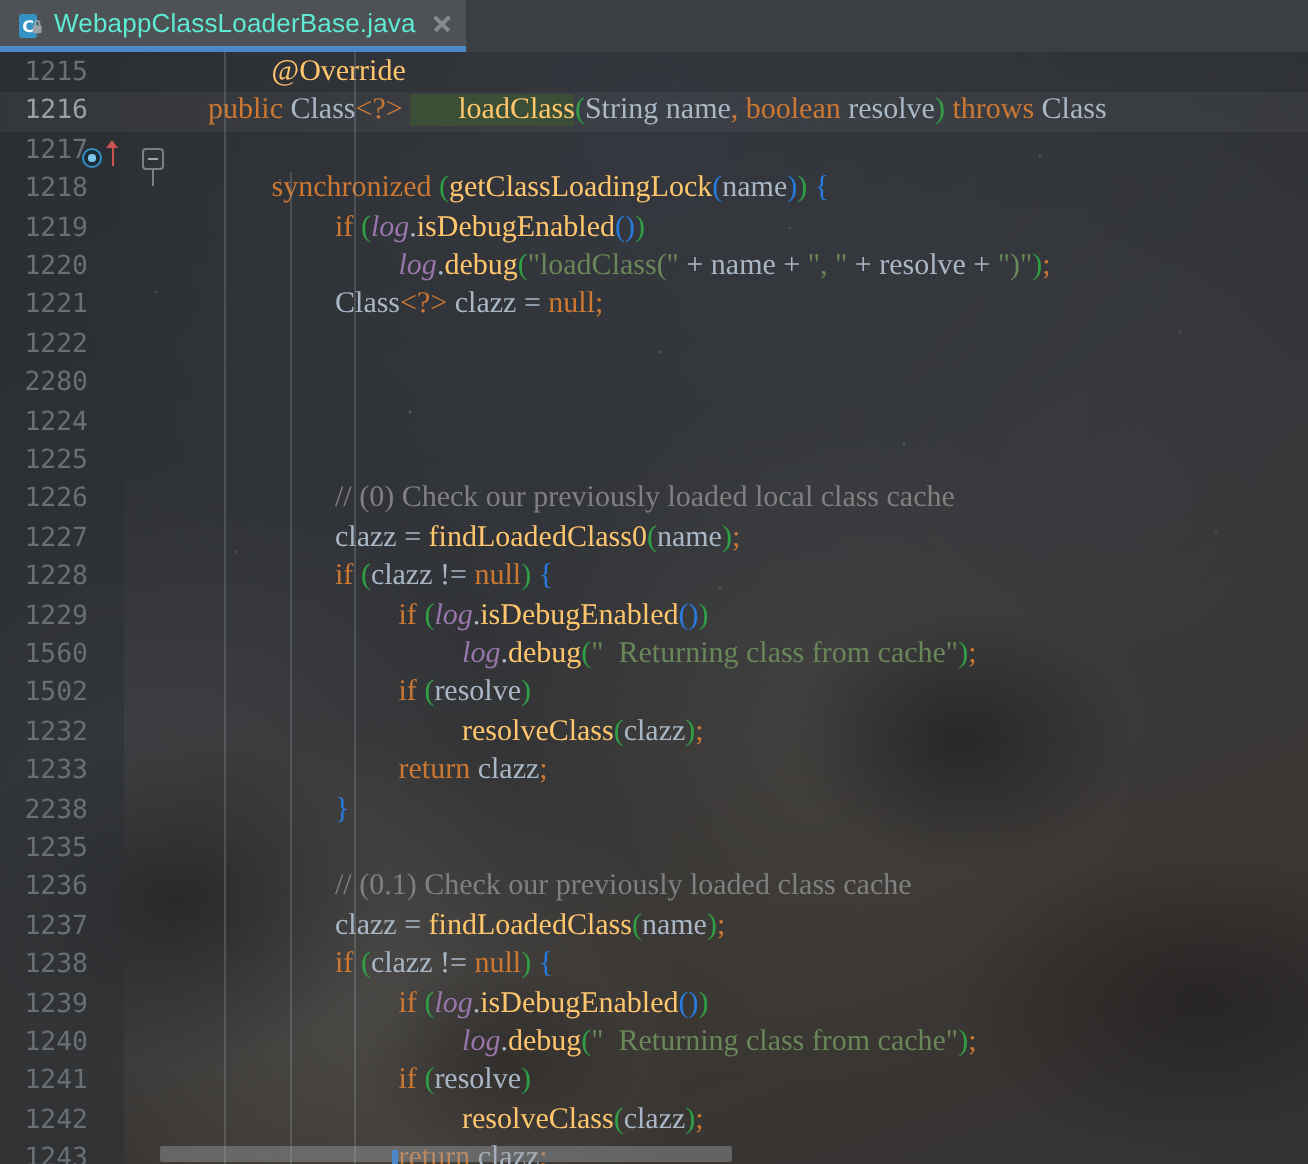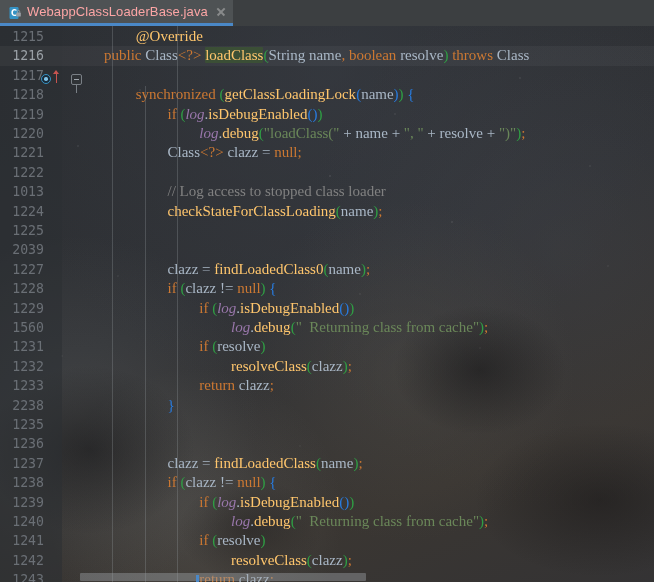--- a/index.html
+++ b/index.html
@@ -91,21 +91,21 @@
   }
   .tab-icon {
     width: 14px; height: 14px;
     position: relative;
     margin-right: 5px;
     flex: 0 0 auto;
   }
   .tab-title {
     font-family: "Liberation Sans", sans-serif;
     font-size: 13px;
-    color: #fca5a5;
+    color: #5eead4;
     letter-spacing: .1px;
     white-space: nowrap;
   }
   .tab-close {
     margin-left: 7px;
     width: 12px; height: 12px;
     position: relative;
     opacity: .55;
     cursor: pointer;
     flex: 0 0 auto;
@@ -249,20 +249,21 @@
   .cmt     { color: #808080; }
   .punct   { color: #a9b7c6; }
   .diamond { color: #cc7832; }
   .green-p { color: #2f9e44; }
   .blue-p  { color: #287bde; }
   .orange-p{ color: #cc7832; }
   .hl-ident {
     background: rgba(60,82,52,0.85);
     color: #ffc66d;
     border-radius: 1px;
+    padding-left: 24px;
   }
 
   
   .watermark {
     position: absolute;
     right: 4px;
     top: 552px;
     font-family: "Liberation Sans", sans-serif;
     font-size: 14px;
     color: rgba(236,236,236,0.88);
@@ -341,34 +342,34 @@
 
     <div id="lines">
         <div class="line" style="top: 1px;"><span class="lineno">1215</span><span class="code" style="left: 135.76px;"><span class="method">@Override</span></span></div>
         <div class="line current" style="top: 20.4px;"><span class="lineno cur">1216</span><span class="code" style="left: 104px;"><span class="kw">public</span><span class="punct"> </span><span class="ident">Class</span><span class="diamond">&lt;</span><span class="diamond">?</span><span class="diamond">&gt;</span><span class="punct"> </span><span class="hl-ident">loadClass</span><span class="green-p">(</span><span class="ident">String</span><span class="punct"> </span><span class="ident">name</span><span class="orange-p">,</span><span class="punct"> </span><span class="kw">boolean</span><span class="punct"> </span><span class="ident">resolve</span><span class="green-p">)</span><span class="punct"> </span><span class="kw">throws</span><span class="punct"> </span><span class="ident">Class</span></span></div>
         <div class="line" style="top: 39.8px;"><span class="lineno">1217</span><span class="code" style="left: 72.24px;"></span></div>
         <div class="line" style="top: 59.2px;"><span class="lineno">1218</span><span class="code" style="left: 135.76px;"><span class="kw">synchronized</span><span class="punct"> </span><span class="green-p">(</span><span class="method">getClassLoadingLock</span><span class="blue-p">(</span><span class="ident">name</span><span class="blue-p">)</span><span class="green-p">)</span><span class="punct"> </span><span class="blue-p">{</span></span></div>
         <div class="line" style="top: 78.6px;"><span class="lineno">1219</span><span class="code" style="left: 167.52px;"><span class="kw">if</span><span class="punct"> </span><span class="green-p">(</span><span class="field">log</span><span class="punct">.</span><span class="method">isDebugEnabled</span><span class="blue-p">(</span><span class="blue-p">)</span><span class="green-p">)</span></span></div>
         <div class="line" style="top: 98px;"><span class="lineno">1220</span><span class="code" style="left: 199.28px;"><span class="field">log</span><span class="punct">.</span><span class="method">debug</span><span class="green-p">(</span><span class="str">"loadClass("</span><span class="punct"> </span><span class="punct">+</span><span class="punct"> </span><span class="ident">name</span><span class="punct"> </span><span class="punct">+</span><span class="punct"> </span><span class="str">", "</span><span class="punct"> </span><span class="punct">+</span><span class="punct"> </span><span class="ident">resolve</span><span class="punct"> </span><span class="punct">+</span><span class="punct"> </span><span class="str">")"</span><span class="green-p">)</span><span class="orange-p">;</span></span></div>
         <div class="line" style="top: 117.4px;"><span class="lineno">1221</span><span class="code" style="left: 167.52px;"><span class="ident">Class</span><span class="diamond">&lt;</span><span class="diamond">?</span><span class="diamond">&gt;</span><span class="punct"> </span><span class="ident">clazz</span><span class="punct"> </span><span class="punct">=</span><span class="punct"> </span><span class="kw">null</span><span class="orange-p">;</span></span></div>
         <div class="line" style="top: 136.8px;"><span class="lineno">1222</span><span class="code" style="left: 72.24px;"></span></div>
-        <div class="line" style="top: 156.2px;"><span class="lineno">1013</span><span class="code" style="left: 167.52px;"><span class="cmt">// Log access to stopped class loader</span></span></div>
-        <div class="line" style="top: 175.6px;"><span class="lineno">1224</span><span class="code" style="left: 167.52px;"><span class="method">checkStateForClassLoading</span><span class="green-p">(</span><span class="ident">name</span><span class="green-p">)</span><span class="orange-p">;</span></span></div>
+        <div class="line" style="top: 156.2px;"><span class="lineno">2280</span></div>
+        <div class="line" style="top: 175.6px;"><span class="lineno">1224</span></div>
         <div class="line" style="top: 195px;"><span class="lineno">1225</span><span class="code" style="left: 72.24px;"></span></div>
-        <div class="line" style="top: 214.4px;"><span class="lineno">2039</span></div>
+        <div class="line" style="top: 214.4px;"><span class="lineno">1226</span><span class="code" style="left: 167.52px;"><span class="cmt">// (0) Check our previously loaded local class cache</span></span></div>
         <div class="line" style="top: 233.8px;"><span class="lineno">1227</span><span class="code" style="left: 167.52px;"><span class="ident">clazz</span><span class="punct"> </span><span class="punct">=</span><span class="punct"> </span><span class="method">findLoadedClass0</span><span class="green-p">(</span><span class="ident">name</span><span class="green-p">)</span><span class="orange-p">;</span></span></div>
         <div class="line" style="top: 253.2px;"><span class="lineno">1228</span><span class="code" style="left: 167.52px;"><span class="kw">if</span><span class="punct"> </span><span class="green-p">(</span><span class="ident">clazz</span><span class="punct"> </span><span class="punct">!</span><span class="punct">=</span><span class="punct"> </span><span class="kw">null</span><span class="green-p">)</span><span class="punct"> </span><span class="blue-p">{</span></span></div>
         <div class="line" style="top: 272.6px;"><span class="lineno">1229</span><span class="code" style="left: 199.28px;"><span class="kw">if</span><span class="punct"> </span><span class="green-p">(</span><span class="field">log</span><span class="punct">.</span><span class="method">isDebugEnabled</span><span class="blue-p">(</span><span class="blue-p">)</span><span class="green-p">)</span></span></div>
         <div class="line" style="top: 292px;"><span class="lineno">1560</span><span class="code" style="left: 231.04px;"><span class="field">log</span><span class="punct">.</span><span class="method">debug</span><span class="green-p">(</span><span class="str">"  Returning class from cache"</span><span class="green-p">)</span><span class="orange-p">;</span></span></div>
-        <div class="line" style="top: 311.4px;"><span class="lineno">1231</span><span class="code" style="left: 199.28px;"><span class="kw">if</span><span class="punct"> </span><span class="green-p">(</span><span class="ident">resolve</span><span class="green-p">)</span></span></div>
+        <div class="line" style="top: 311.4px;"><span class="lineno">1502</span><span class="code" style="left: 199.28px;"><span class="kw">if</span><span class="punct"> </span><span class="green-p">(</span><span class="ident">resolve</span><span class="green-p">)</span></span></div>
         <div class="line" style="top: 330.8px;"><span class="lineno">1232</span><span class="code" style="left: 231.04px;"><span class="method">resolveClass</span><span class="green-p">(</span><span class="ident">clazz</span><span class="green-p">)</span><span class="orange-p">;</span></span></div>
         <div class="line" style="top: 350.2px;"><span class="lineno">1233</span><span class="code" style="left: 199.28px;"><span class="kw">return</span><span class="punct"> </span><span class="ident">clazz</span><span class="orange-p">;</span></span></div>
         <div class="line" style="top: 369.6px;"><span class="lineno">2238</span><span class="code" style="left: 167.52px;"><span class="blue-p">}</span></span></div>
         <div class="line" style="top: 389px;"><span class="lineno">1235</span><span class="code" style="left: 72.24px;"></span></div>
-        <div class="line" style="top: 408.4px;"><span class="lineno">1236</span></div>
+        <div class="line" style="top: 408.4px;"><span class="lineno">1236</span><span class="code" style="left: 167.52px;"><span class="cmt">// (0.1) Check our previously loaded class cache</span></span></div>
         <div class="line" style="top: 427.8px;"><span class="lineno">1237</span><span class="code" style="left: 167.52px;"><span class="ident">clazz</span><span class="punct"> </span><span class="punct">=</span><span class="punct"> </span><span class="method">findLoadedClass</span><span class="green-p">(</span><span class="ident">name</span><span class="green-p">)</span><span class="orange-p">;</span></span></div>
         <div class="line" style="top: 447.2px;"><span class="lineno">1238</span><span class="code" style="left: 167.52px;"><span class="kw">if</span><span class="punct"> </span><span class="green-p">(</span><span class="ident">clazz</span><span class="punct"> </span><span class="punct">!</span><span class="punct">=</span><span class="punct"> </span><span class="kw">null</span><span class="green-p">)</span><span class="punct"> </span><span class="blue-p">{</span></span></div>
         <div class="line" style="top: 466.6px;"><span class="lineno">1239</span><span class="code" style="left: 199.28px;"><span class="kw">if</span><span class="punct"> </span><span class="green-p">(</span><span class="field">log</span><span class="punct">.</span><span class="method">isDebugEnabled</span><span class="blue-p">(</span><span class="blue-p">)</span><span class="green-p">)</span></span></div>
         <div class="line" style="top: 486px;"><span class="lineno">1240</span><span class="code" style="left: 231.04px;"><span class="field">log</span><span class="punct">.</span><span class="method">debug</span><span class="green-p">(</span><span class="str">"  Returning class from cache"</span><span class="green-p">)</span><span class="orange-p">;</span></span></div>
         <div class="line" style="top: 505.4px;"><span class="lineno">1241</span><span class="code" style="left: 199.28px;"><span class="kw">if</span><span class="punct"> </span><span class="green-p">(</span><span class="ident">resolve</span><span class="green-p">)</span></span></div>
         <div class="line" style="top: 524.8px;"><span class="lineno">1242</span><span class="code" style="left: 231.04px;"><span class="method">resolveClass</span><span class="green-p">(</span><span class="ident">clazz</span><span class="green-p">)</span><span class="orange-p">;</span></span></div>
         <div class="line" style="top: 544.2px;"><span class="lineno">1243</span><span class="code" style="left: 199.28px;"><span class="kw">return</span><span class="punct"> </span><span class="ident">clazz</span><span class="orange-p">;</span></span></div>
       </div>
   </div>
 

